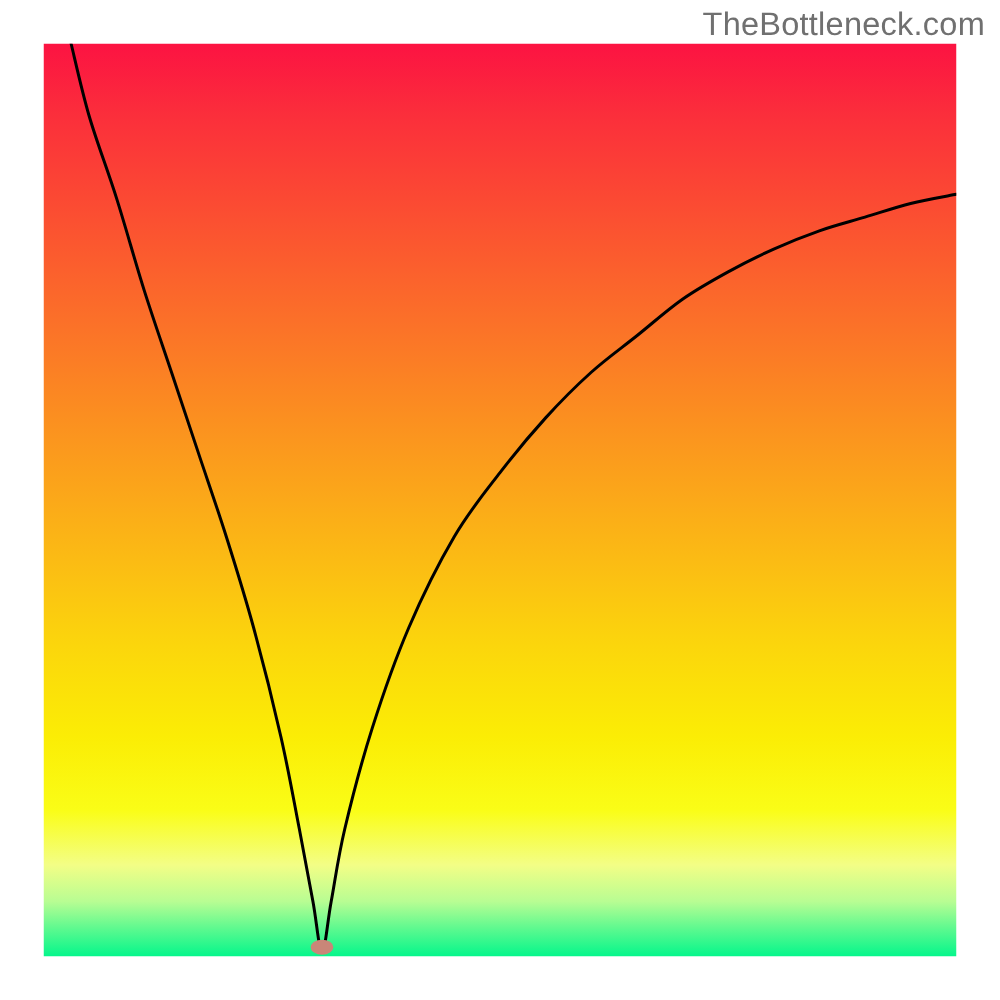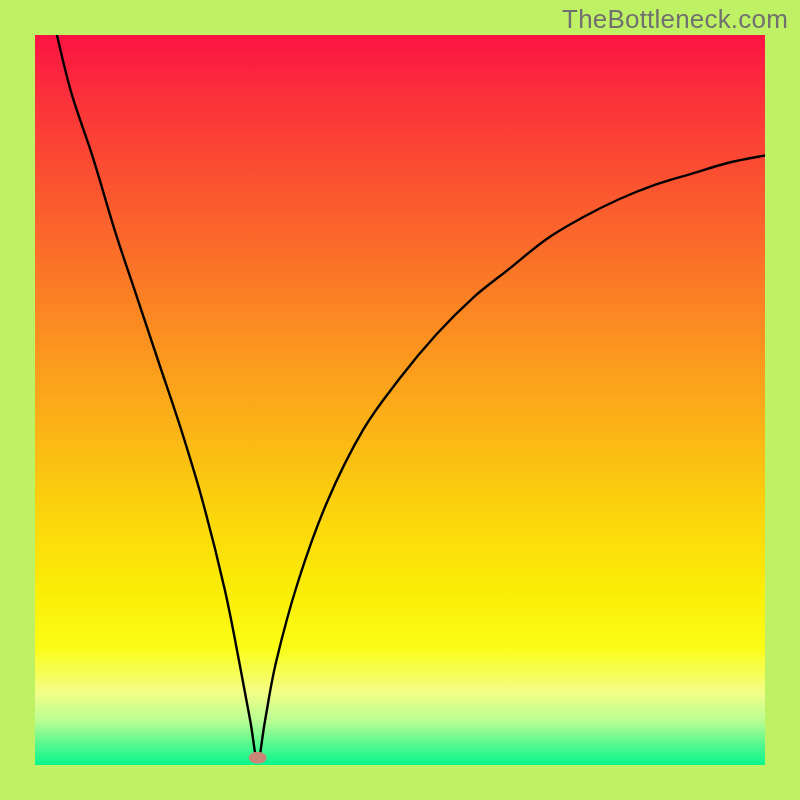--- a/index.html
+++ b/index.html
@@ -8,21 +8,21 @@
     width: 800px;
     height: 800px;
     background: #000;
     overflow: hidden;
     font-family: Arial, Helvetica, sans-serif;
   }
   .frame {
     position: relative;
     width: 800px;
     height: 800px;
-    background: #bef264;
+    background: #ffffff;
   }
   .watermark {
     position: absolute;
     top: 4px;
     right: 12px;
     color: #707070;
     font-size: 26px;
     font-weight: 400;
     letter-spacing: 0.2px;
     z-index: 30;

